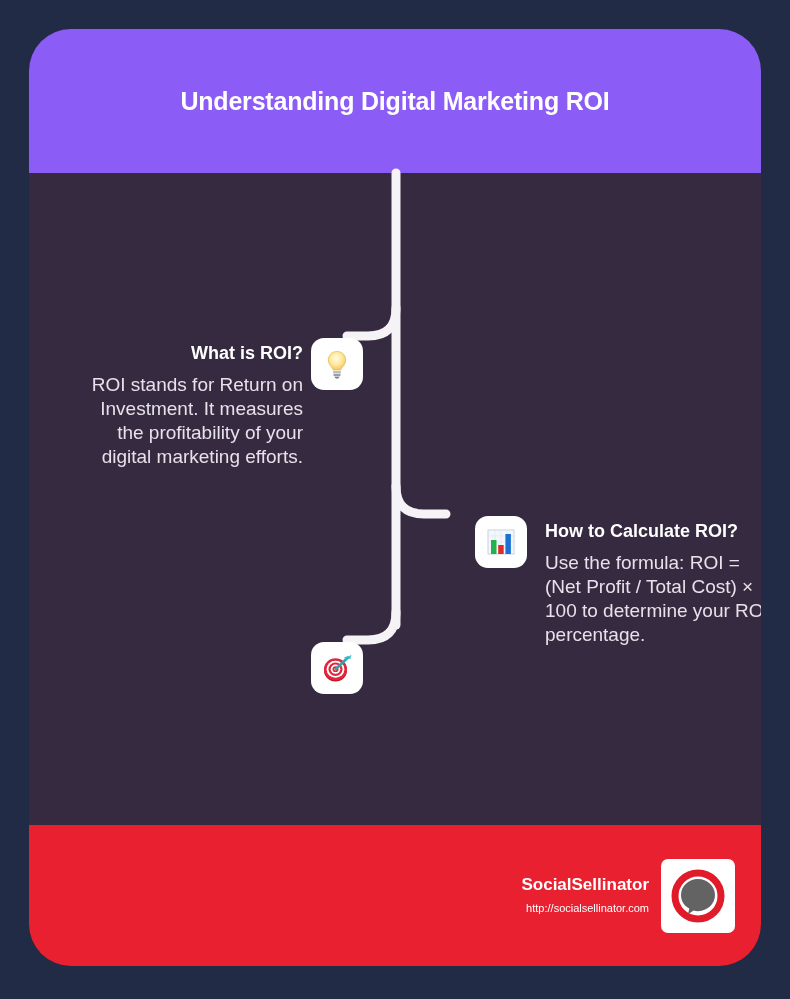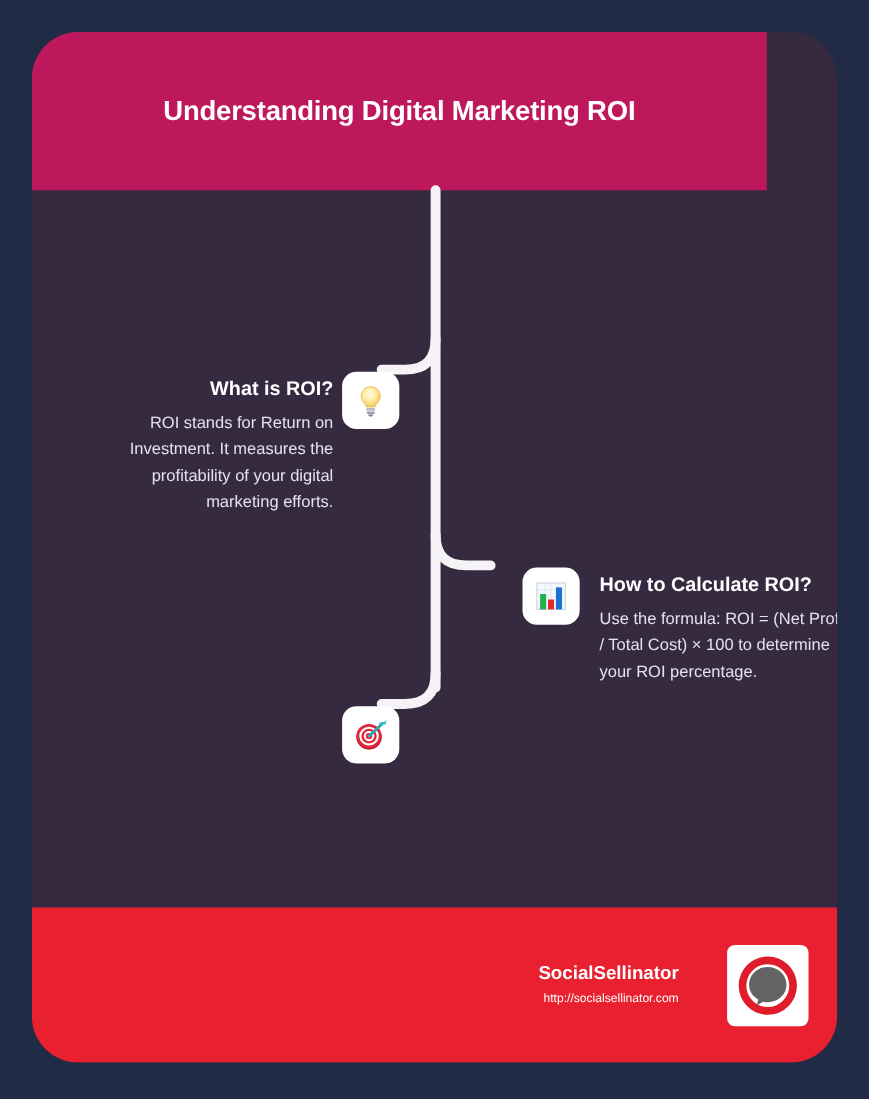--- a/index.html
+++ b/index.html
@@ -22,22 +22,22 @@
     width:732px; height:937px;
     background:#362a40;
     border-radius:42px;
     overflow:hidden;
   }
 
   
   .header {
     position:absolute;
     left:0; top:0;
-    width:668px; height:144px;
-    background:#be185d;
+    width:732px; height:144px;
+    background:#8b5cf6;
     display:flex;
     align-items:center;
     justify-content:center;
     text-align:right;
   }
   .header-title {
     color:#ffffff;
     font-size:25px;
     font-weight:bold;
     line-height:41px;
@@ -72,21 +72,21 @@
   .block-text { display:flex; flex-direction:column; }
   .block-title {
     color:#ffffff;
     font-size:18px;
     font-weight:bold;
     line-height:22px;
     margin-bottom:9px;
   }
   .block-body {
     color:#e6e1ea;
-    font-size:15px;
+    font-size:19px;
     line-height:24px;
   }
 
   
   .block-1 { left:60px; top:309px; width:286px; }
   .block-1 .block-text { width:222px; text-align:right; align-items:flex-end; padding-top:4px; padding-right:8px; }
 
   
   .block-2 { left:446px; top:487px; width:316px; }
   .block-2 .block-text { width:246px; text-align:left; align-items:flex-start; padding-top:4px; padding-left:18px; }
@@ -98,21 +98,20 @@
   
   .footer {
     position:absolute;
     left:0; bottom:0;
     width:732px; height:141px;
     background:#e8202f;
     display:flex;
     align-items:center;
     justify-content:flex-end;
     padding-right:26px;
-    gap:32px;
   }
   .footer-text { text-align:right; margin-right:12px; }
   .footer-brand {
     color:#ffffff;
     font-size:17px;
     font-weight:bold;
     line-height:24px;
   }
   .footer-url {
     color:#ffffff;

